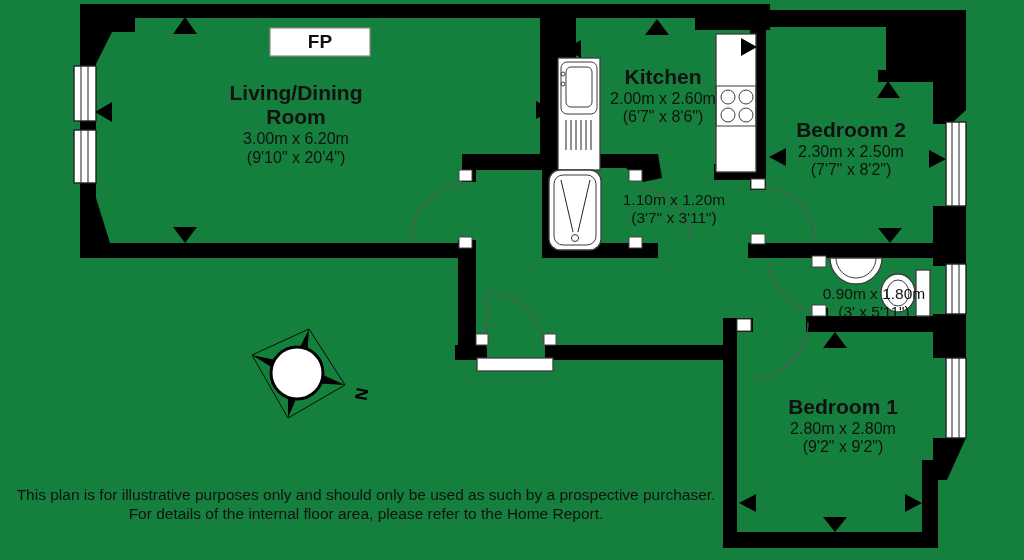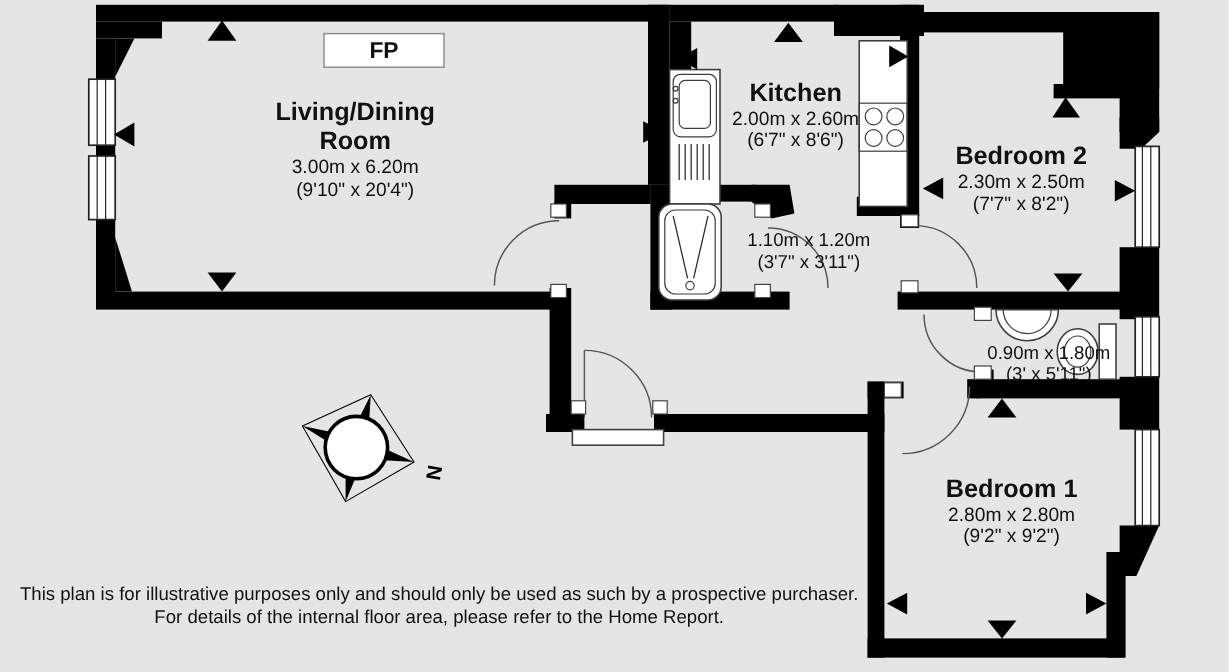--- a/index.html
+++ b/index.html
@@ -1,16 +1,16 @@
 <!DOCTYPE html>
 <html><head>
 <meta charset="utf-8">
 <style>
   html,body{margin:0;padding:0;background:#ffffff;}
-  .stage{position:relative;width:1024px;height:560px;background:#e5e5e5;overflow:hidden;
+  .stage{position:relative;width:1024px;height:560px;background:#15803d;overflow:hidden;
          font-family:"Liberation Sans", sans-serif;}
   svg{display:block;}
   .wall{fill:#000000;stroke:none;}
   .fixture{fill:#ffffff;stroke:#3d3d3d;stroke-width:1.3;}
   .fixture-thin{fill:none;stroke:#3d3d3d;stroke-width:1;}
   .window{fill:#ffffff;stroke:#222222;stroke-width:1.4;}
   .winline{stroke:#222222;stroke-width:1;}
   .door-arc{fill:none;stroke:#555555;stroke-width:1.2;}
   .hinge{fill:#ffffff;stroke:#444444;stroke-width:1;}
   .arrow{fill:#000000;}

